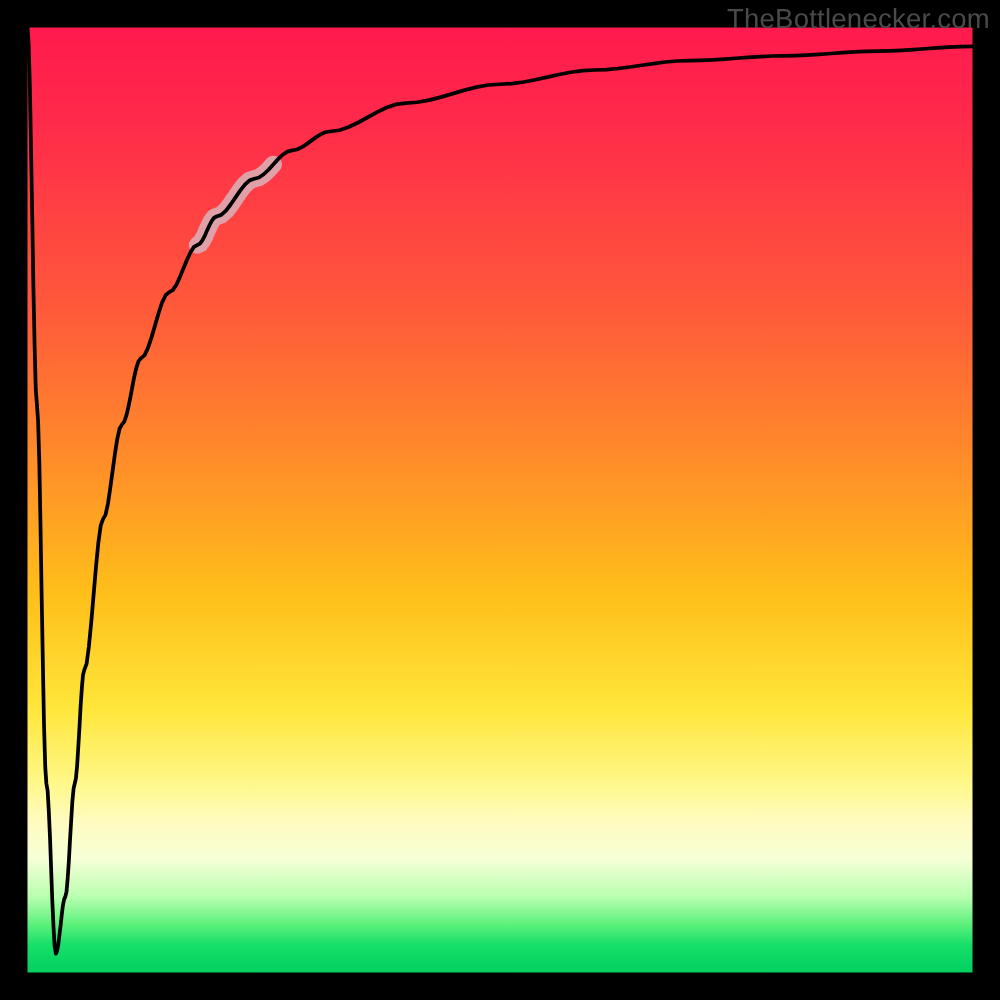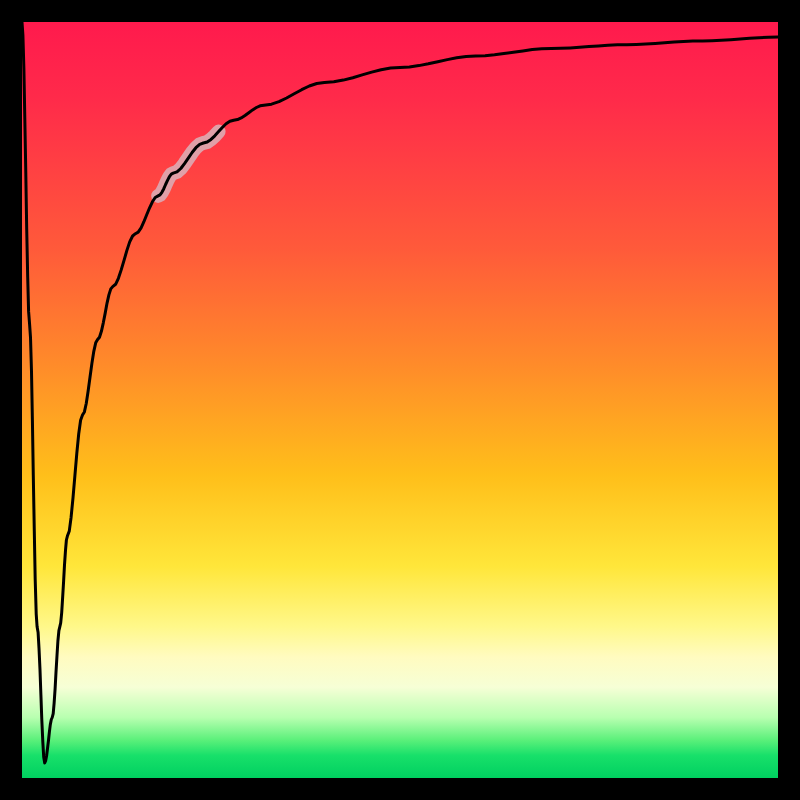--- a/index.html
+++ b/index.html
@@ -64,13 +64,14 @@
 </head>
 <body>
 
 <div class="frame">
   <div class="plot">
     <svg class="curve" viewBox="0 0 756 756">
       <path fill="none" stroke="#e0a0a8" stroke-width="14" stroke-linecap="round" d="M136.1 173.9 L138.0 172.9 L139.9 170.3 L141.8 166.7 L143.6 162.5 L145.5 158.4 L147.4 154.7 L149.3 152.2 L151.2 151.2 L155.0 149.9 L158.8 146.5 L162.5 141.6 L166.3 136.1 L170.1 130.5 L173.9 125.7 L177.7 122.3 L181.4 121.0 L185.2 120.0 L189.0 117.4 L192.8 113.8 L196.6 109.6 "></path>
       <path fill="none" stroke="#000" stroke-width="3" stroke-linejoin="round" stroke-linecap="round" d="M0.0 0.0 L0.9 13.0 L1.9 47.3 L2.8 95.7 L3.8 151.2 L4.7 206.7 L5.7 255.2 L6.6 289.4 L7.6 302.4 L8.5 315.4 L9.5 349.7 L10.4 398.1 L11.3 453.6 L12.3 509.1 L13.2 557.5 L14.2 591.8 L15.1 604.8 L16.1 610.6 L17.0 626.1 L18.0 647.9 L18.9 672.8 L19.8 697.8 L20.8 719.6 L21.7 735.0 L22.7 740.9 L23.6 738.9 L24.6 733.8 L25.5 726.5 L26.5 718.2 L27.4 709.9 L28.3 702.6 L29.3 697.5 L30.2 695.5 L31.2 691.6 L32.1 681.3 L33.1 666.8 L34.0 650.2 L35.0 633.5 L35.9 619.0 L36.9 608.7 L37.8 604.8 L38.7 600.9 L39.7 590.6 L40.6 576.1 L41.6 559.4 L42.5 542.8 L43.5 528.3 L44.4 518.0 L45.4 514.1 L47.3 508.9 L49.1 495.2 L51.0 475.8 L52.9 453.6 L54.8 431.4 L56.7 412.0 L58.6 398.3 L60.5 393.1 L62.4 389.9 L64.3 381.3 L66.1 369.2 L68.0 355.3 L69.9 341.4 L71.8 329.3 L73.7 320.8 L75.6 317.5 L77.5 315.2 L79.4 309.3 L81.3 300.8 L83.2 291.1 L85.0 281.3 L86.9 272.9 L88.8 266.9 L90.7 264.6 L93.6 262.3 L96.4 256.3 L99.2 247.9 L102.1 238.1 L104.9 228.4 L107.7 219.9 L110.6 214.0 L113.4 211.7 L116.2 210.1 L119.1 205.8 L121.9 199.7 L124.7 192.8 L127.6 185.8 L130.4 179.8 L133.2 175.5 L136.1 173.9 L138.0 172.9 L139.9 170.3 L141.8 166.7 L143.6 162.5 L145.5 158.4 L147.4 154.7 L149.3 152.2 L151.2 151.2 L155.0 149.9 L158.8 146.5 L162.5 141.6 L166.3 136.1 L170.1 130.5 L173.9 125.7 L177.7 122.3 L181.4 121.0 L185.2 120.0 L189.0 117.4 L192.8 113.8 L196.6 109.6 L200.3 105.5 L204.1 101.8 L207.9 99.3 L211.7 98.3 L215.5 97.6 L219.2 95.9 L223.0 93.5 L226.8 90.7 L230.6 87.9 L234.4 85.5 L238.1 83.8 L241.9 83.2 L249.5 82.2 L257.0 79.6 L264.6 76.0 L272.2 71.8 L279.7 67.7 L287.3 64.0 L294.8 61.5 L302.4 60.5 L311.8 59.8 L321.3 58.1 L330.8 55.7 L340.2 52.9 L349.7 50.1 L359.1 47.7 L368.6 46.0 L378.0 45.4 L387.4 44.9 L396.9 43.6 L406.3 41.8 L415.8 39.7 L425.3 37.6 L434.7 35.8 L444.2 34.5 L453.6 34.0 L463.1 33.7 L472.5 32.8 L481.9 31.6 L491.4 30.2 L500.8 28.9 L510.3 27.6 L519.8 26.8 L529.2 26.5 L538.6 26.3 L548.1 25.9 L557.6 25.3 L567.0 24.6 L576.4 23.9 L585.9 23.3 L595.4 22.8 L604.8 22.7 L614.3 22.5 L623.7 22.1 L633.1 21.5 L642.6 20.8 L652.1 20.1 L661.5 19.5 L670.9 19.1 L680.4 18.9 L689.9 18.7 L699.3 18.3 L708.8 17.7 L718.2 17.0 L727.6 16.3 L737.1 15.7 L746.6 15.3 L756.0 15.1 "></path>
     </svg>
   </div>
+  <div class="attribution">TheBottleneсker.com</div>
 </div>
 
 </body></html>

